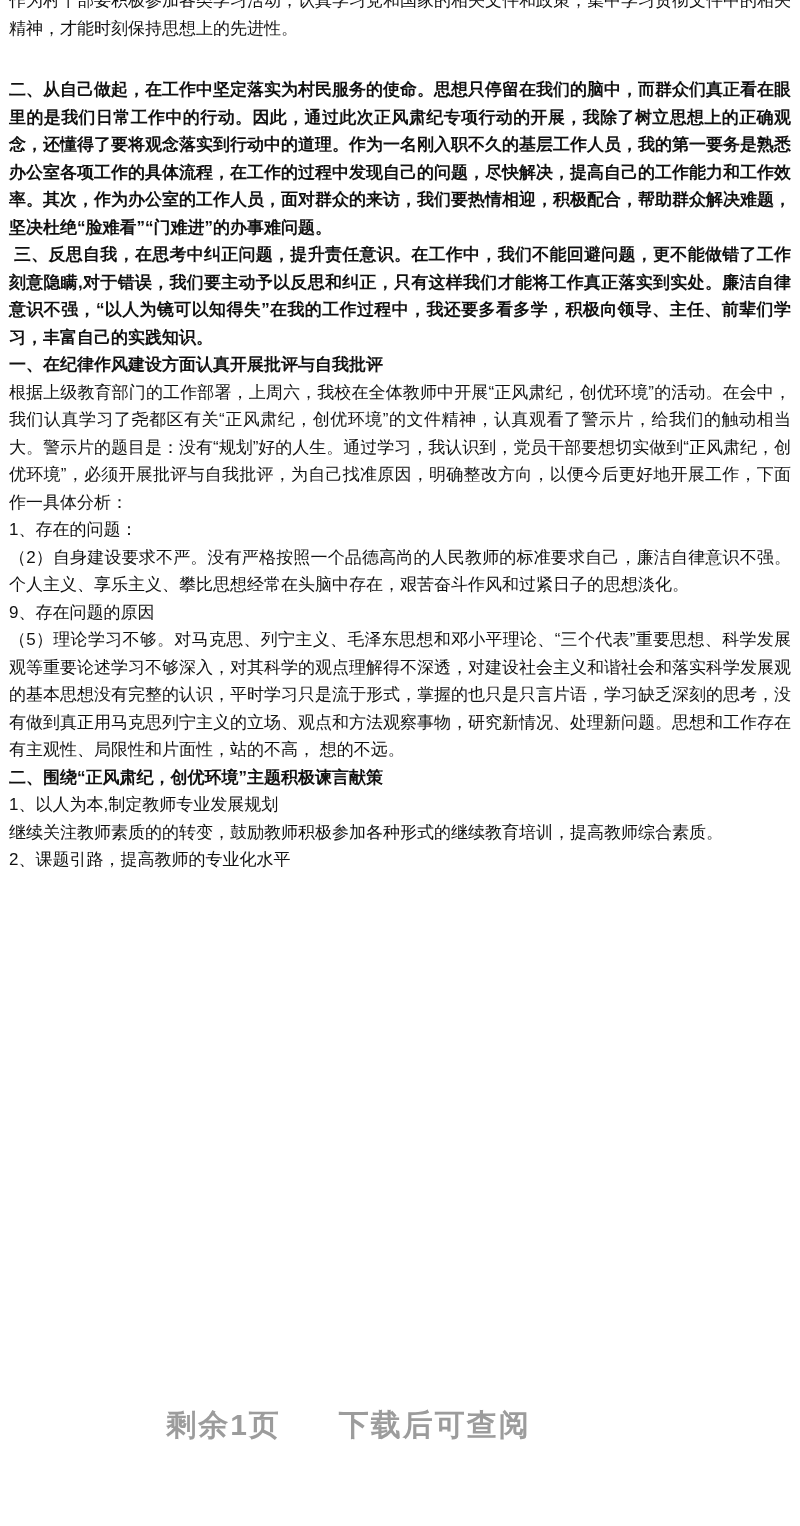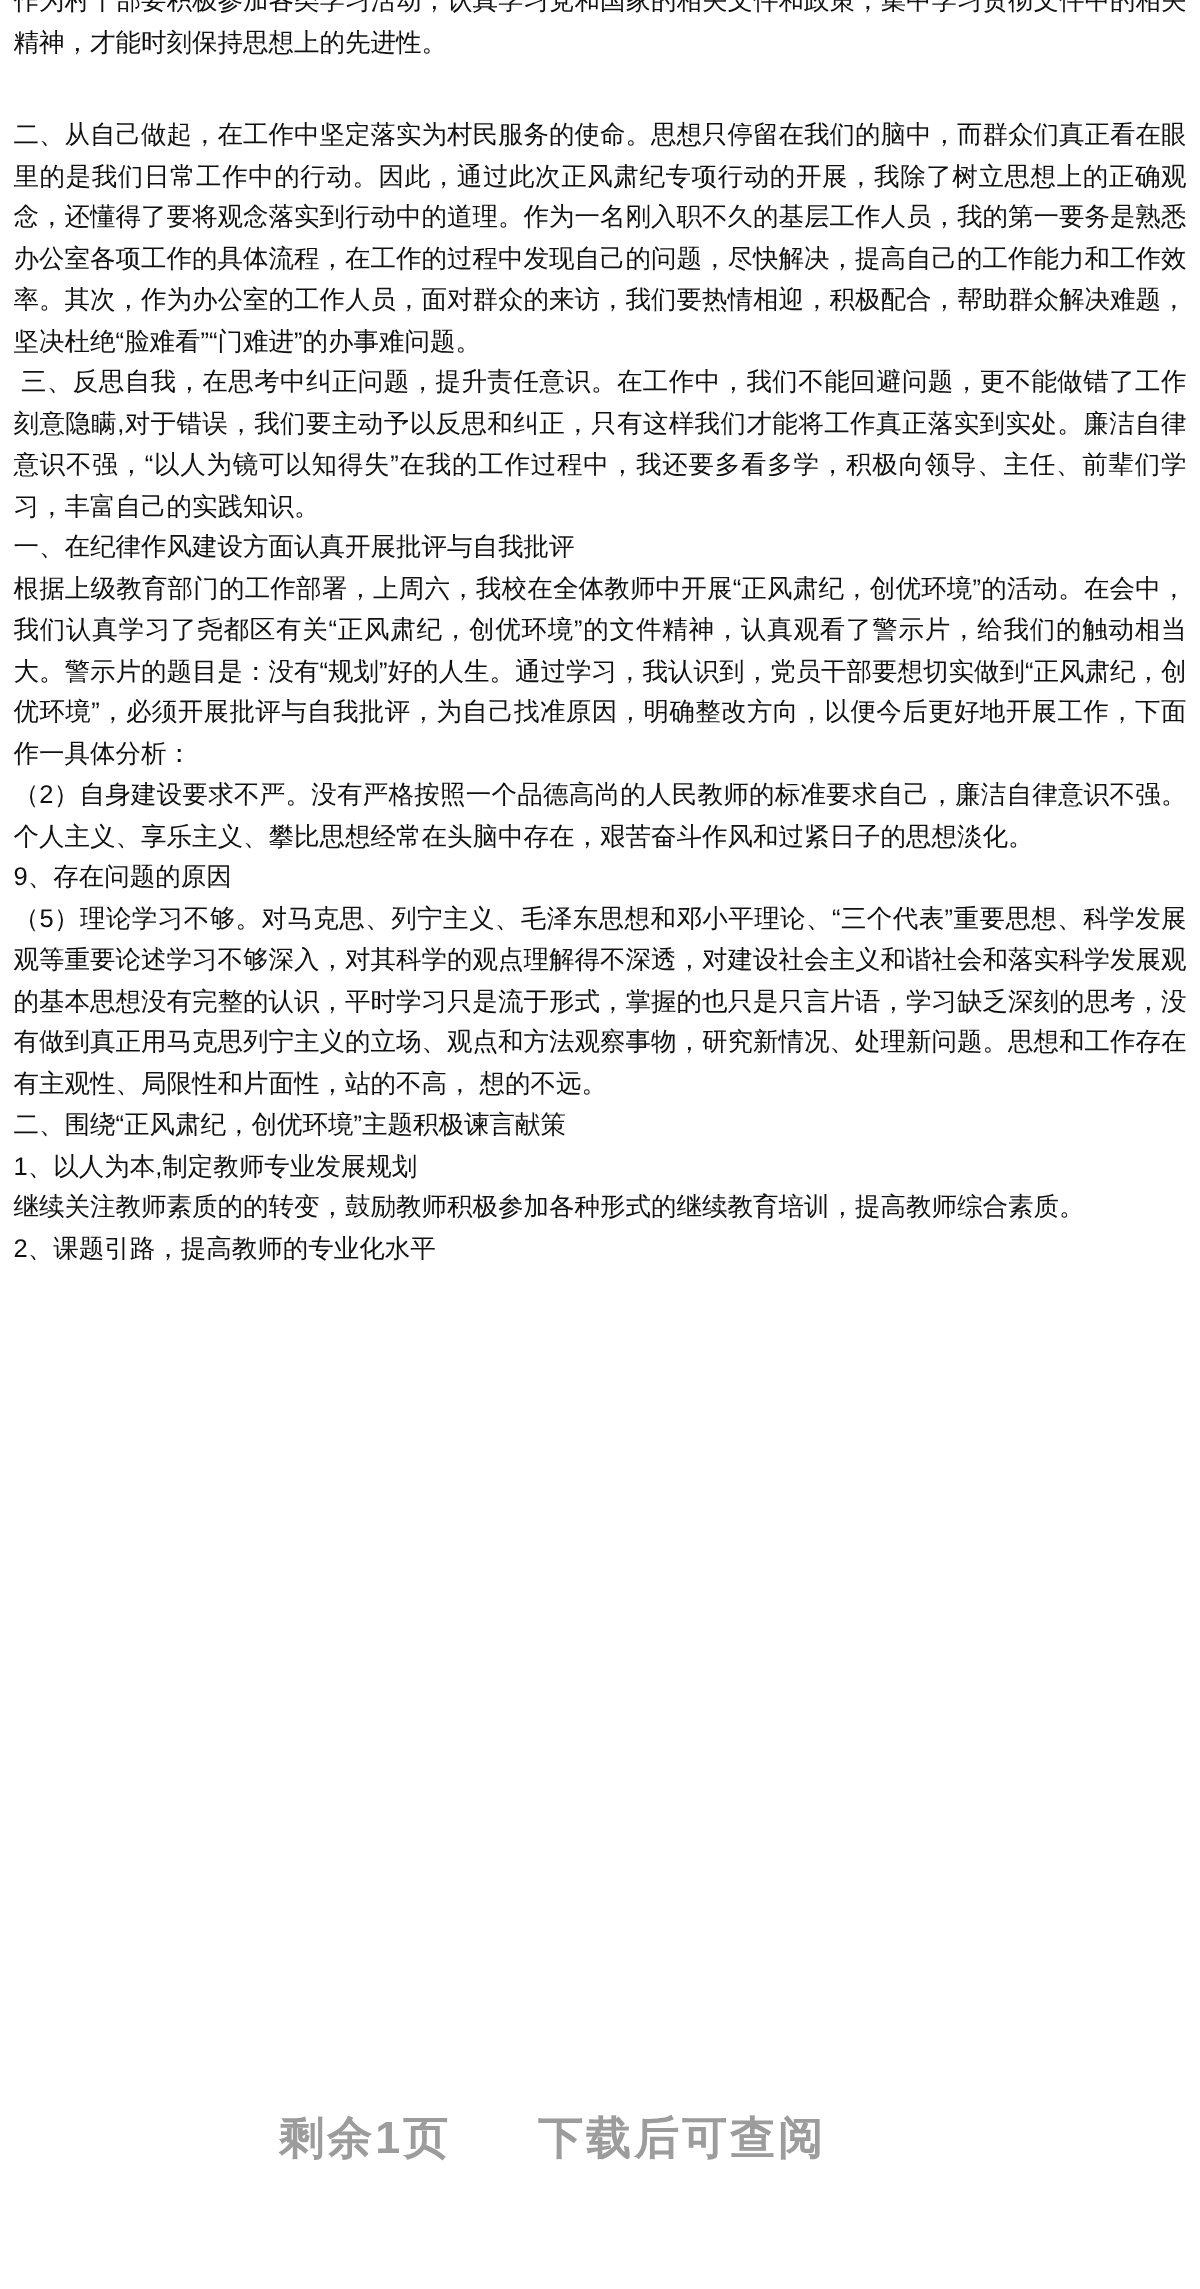--- a/index.html
+++ b/index.html
@@ -17,46 +17,46 @@
     margin-top: -13px; 
   }
   .para {
     margin: 0;
     font-size: 17px;
     line-height: 27.5px;
     text-align: justify;
     white-space: pre-wrap;
     word-break: break-all;
   }
-  .bold { font-weight: normal; }
+  .bold { font-weight: bold; }
   .gap-top { margin-top: 34px; }
   .footer {
     position: absolute;
     left: 0;
     top: 1405px;
     width: 697px;
     text-align: center;
     font-weight: bold;
     font-size: 30px;
     letter-spacing: 2px;
     color: #9c9c9c;
-    padding-left: 20px;
   }
   .footer .spacer { display: inline-block; width: 58px; }
 </style>
 </head>
 <body>
 
 <div class="page">
   <div class="content">
     <p class="para">作为村干部要积极参加各类学习活动，认真学习党和国家的相关文件和政策，集中学习贯彻文件中的相关精神，才能时刻保持思想上的先进性。</p>
     <p class="para bold gap-top">二、从自己做起，在工作中坚定落实为村民服务的使命。思想只停留在我们的脑中，而群众们真正看在眼里的是我们日常工作中的行动。因此，通过此次正风肃纪专项行动的开展，我除了树立思想上的正确观念，还懂得了要将观念落实到行动中的道理。作为一名刚入职不久的基层工作人员，我的第一要务是熟悉办公室各项工作的具体流程，在工作的过程中发现自己的问题，尽快解决，提高自己的工作能力和工作效率。其次，作为办公室的工作人员，面对群众的来访，我们要热情相迎，积极配合，帮助群众解决难题，坚决杜绝“脸难看”“门难进”的办事难问题。</p>
     <p class="para bold"> 三、反思自我，在思考中纠正问题，提升责任意识。在工作中，我们不能回避问题，更不能做错了工作刻意隐瞒,对于错误，我们要主动予以反思和纠正，只有这样我们才能将工作真正落实到实处。廉洁自律意识不强，“以人为镜可以知得失”在我的工作过程中，我还要多看多学，积极向领导、主任、前辈们学习，丰富自己的实践知识。</p>
     <p class="para bold">一、在纪律作风建设方面认真开展批评与自我批评</p>
     <p class="para">根据上级教育部门的工作部署，上周六，我校在全体教师中开展“正风肃纪，创优环境”的活动。在会中，我们认真学习了尧都区有关“正风肃纪，创优环境”的文件精神，认真观看了警示片，给我们的触动相当大。警示片的题目是：没有“规划”好的人生。通过学习，我认识到，党员干部要想切实做到“正风肃纪，创优环境”，必须开展批评与自我批评，为自己找准原因，明确整改方向，以便今后更好地开展工作，下面作一具体分析：</p>
+    <p class="para">1、存在的问题：</p>
     <p class="para">（2）自身建设要求不严。没有严格按照一个品德高尚的人民教师的标准要求自己，廉洁自律意识不强。个人主义、享乐主义、攀比思想经常在头脑中存在，艰苦奋斗作风和过紧日子的思想淡化。</p>
     <p class="para">9、存在问题的原因</p>
     <p class="para">（5）理论学习不够。对马克思、列宁主义、毛泽东思想和邓小平理论、“三个代表”重要思想、科学发展观等重要论述学习不够深入，对其科学的观点理解得不深透，对建设社会主义和谐社会和落实科学发展观的基本思想没有完整的认识，平时学习只是流于形式，掌握的也只是只言片语，学习缺乏深刻的思考，没有做到真正用马克思列宁主义的立场、观点和方法观察事物，研究新情况、处理新问题。思想和工作存在有主观性、局限性和片面性，站的不高， 想的不远。</p>
     <p class="para bold">二、围绕“正风肃纪，创优环境”主题积极谏言献策</p>
     <p class="para">1、以人为本,制定教师专业发展规划</p>
     <p class="para">继续关注教师素质的的转变，鼓励教师积极参加各种形式的继续教育培训，提高教师综合素质。</p>
     <p class="para">2、课题引路，提高教师的专业化水平</p>
   </div>
 
   <div class="footer">

